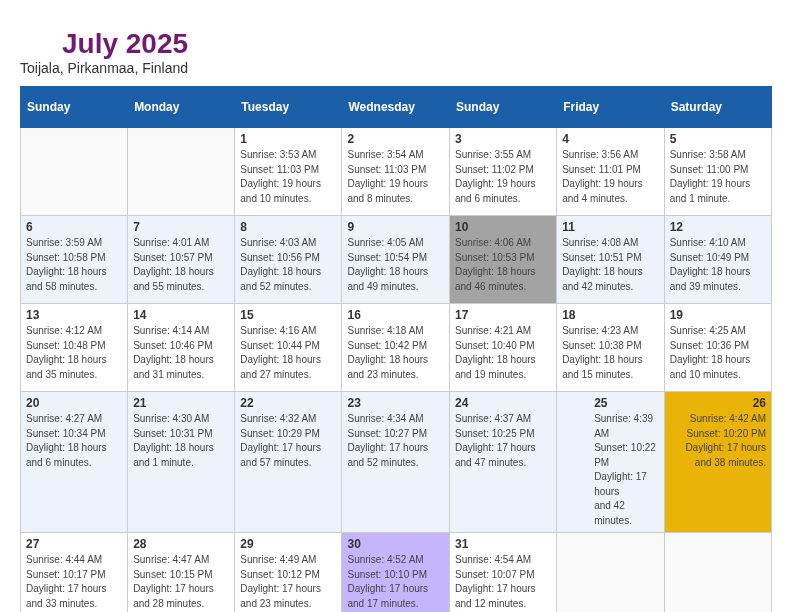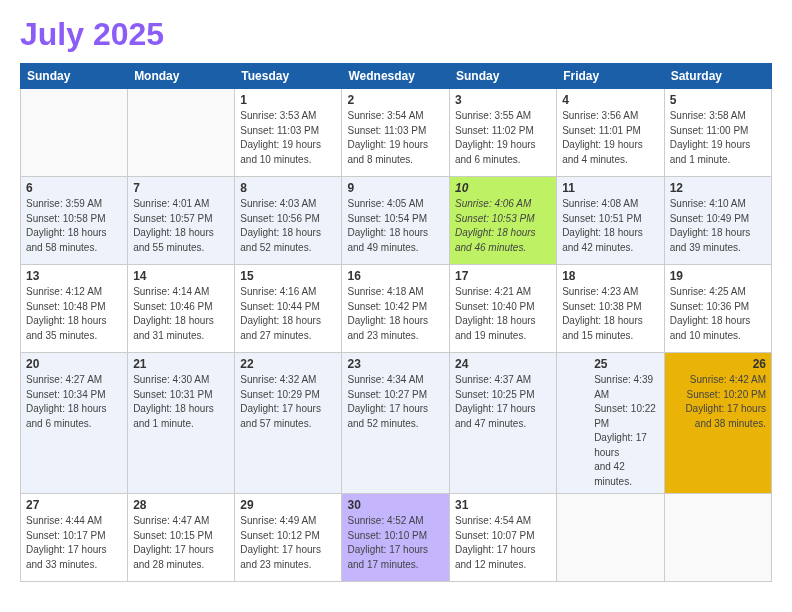--- a/index.html
+++ b/index.html
@@ -40,38 +40,39 @@
     }
     .logo-icon {
       width: 22px;
       height: 22px;
       margin-left: 2px;
     }
     .title-block {
       text-align: right;
     }
     .month-title {
-      font-size: 32px;
-      font-weight: bold;
-      color: #8b5cf6;
+      font-size: 28px;
+      font-weight: bold;
+      color: #701a75;
+      margin-top: 12px;
     }
     .location-title {
       font-size: 14px;
       color: #333;
     }
     .calendar {
       width: 100%;
       border-collapse: collapse;
       font-size: 10.5px;
     }
     .calendar th {
       background-color: #1a5fa8;
       color: #fff;
       text-align: left;
-      padding: 5px 6px;
+      padding: 13px 6px;
       font-size: 12px;
       font-weight: bold;
       border: 1px solid #1a5fa8;
     }
     .calendar td {
       border: 1px solid #ccc;
       vertical-align: top;
       padding: 4px 5px;
       width: 108px;
       height: 88px;
@@ -91,20 +92,21 @@
       background: #f9f9f9;
     }
   </style>
 </head>
 <body>
 
 <div class="page">
   <div class="header">
     <div class="title-block">
       <div class="month-title">July 2025</div>
+      <div class="location-title">Toijala, Pirkanmaa, Finland</div>
     </div>
   </div>
 
   <table class="calendar">
     <thead>
       <tr>
         <th>Sunday</th>
         <th>Monday</th>
         <th>Tuesday</th>
         <th>Wednesday</th>
@@ -148,21 +150,21 @@
             <div class="day-info">Sunrise: 4:01 AM<br>Sunset: 10:57 PM<br>Daylight: 18 hours<br>and 55 minutes.</div>
           </td>
           <td style="background: rgb(238, 242, 250);">
             <div class="day-number">8</div>
             <div class="day-info">Sunrise: 4:03 AM<br>Sunset: 10:56 PM<br>Daylight: 18 hours<br>and 52 minutes.</div>
           </td>
           <td style="background: rgb(238, 242, 250);">
             <div class="day-number">9</div>
             <div class="day-info">Sunrise: 4:05 AM<br>Sunset: 10:54 PM<br>Daylight: 18 hours<br>and 49 minutes.</div>
           </td>
-          <td style="background: #bef264; font-style: italic;">
+          <td style="background: #a3a3a3;">
             <div class="day-number">10</div>
             <div class="day-info">Sunrise: 4:06 AM<br>Sunset: 10:53 PM<br>Daylight: 18 hours<br>and 46 minutes.</div>
           </td>
           <td style="background: rgb(238, 242, 250);">
             <div class="day-number">11</div>
             <div class="day-info">Sunrise: 4:08 AM<br>Sunset: 10:51 PM<br>Daylight: 18 hours<br>and 42 minutes.</div>
           </td>
           <td style="background: rgb(238, 242, 250);">
             <div class="day-number">12</div>
             <div class="day-info">Sunrise: 4:10 AM<br>Sunset: 10:49 PM<br>Daylight: 18 hours<br>and 39 minutes.</div>

